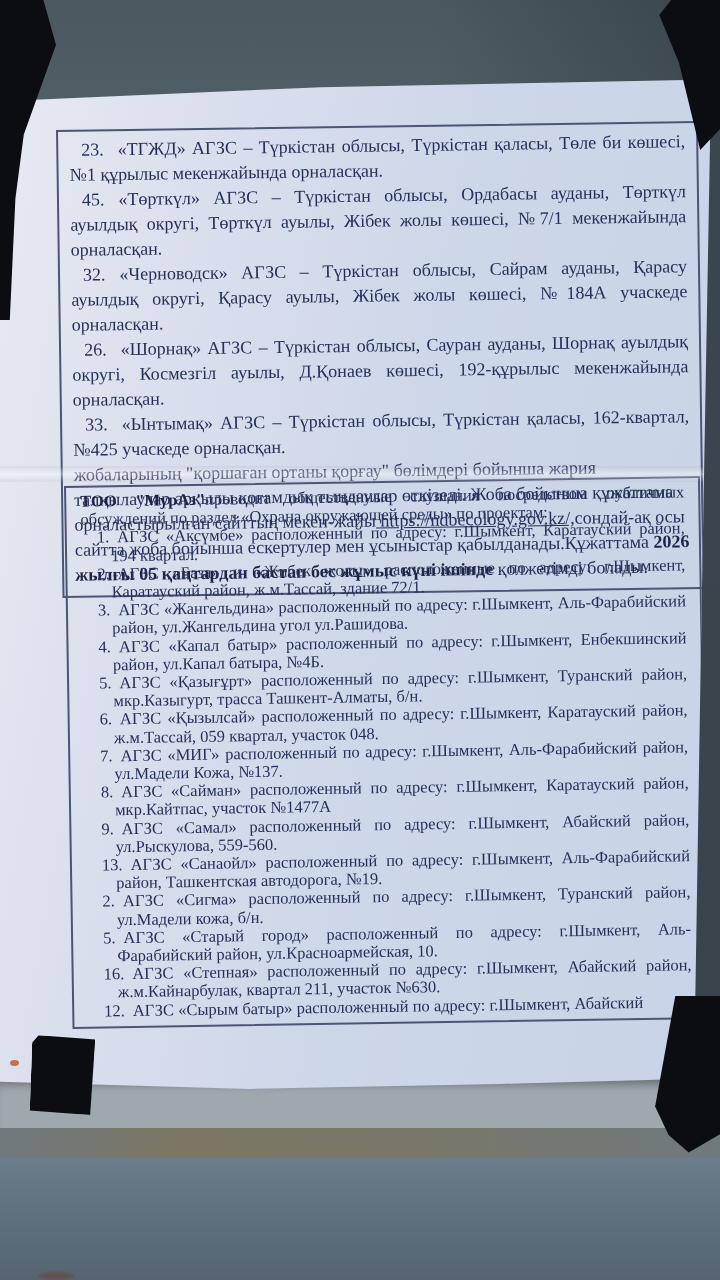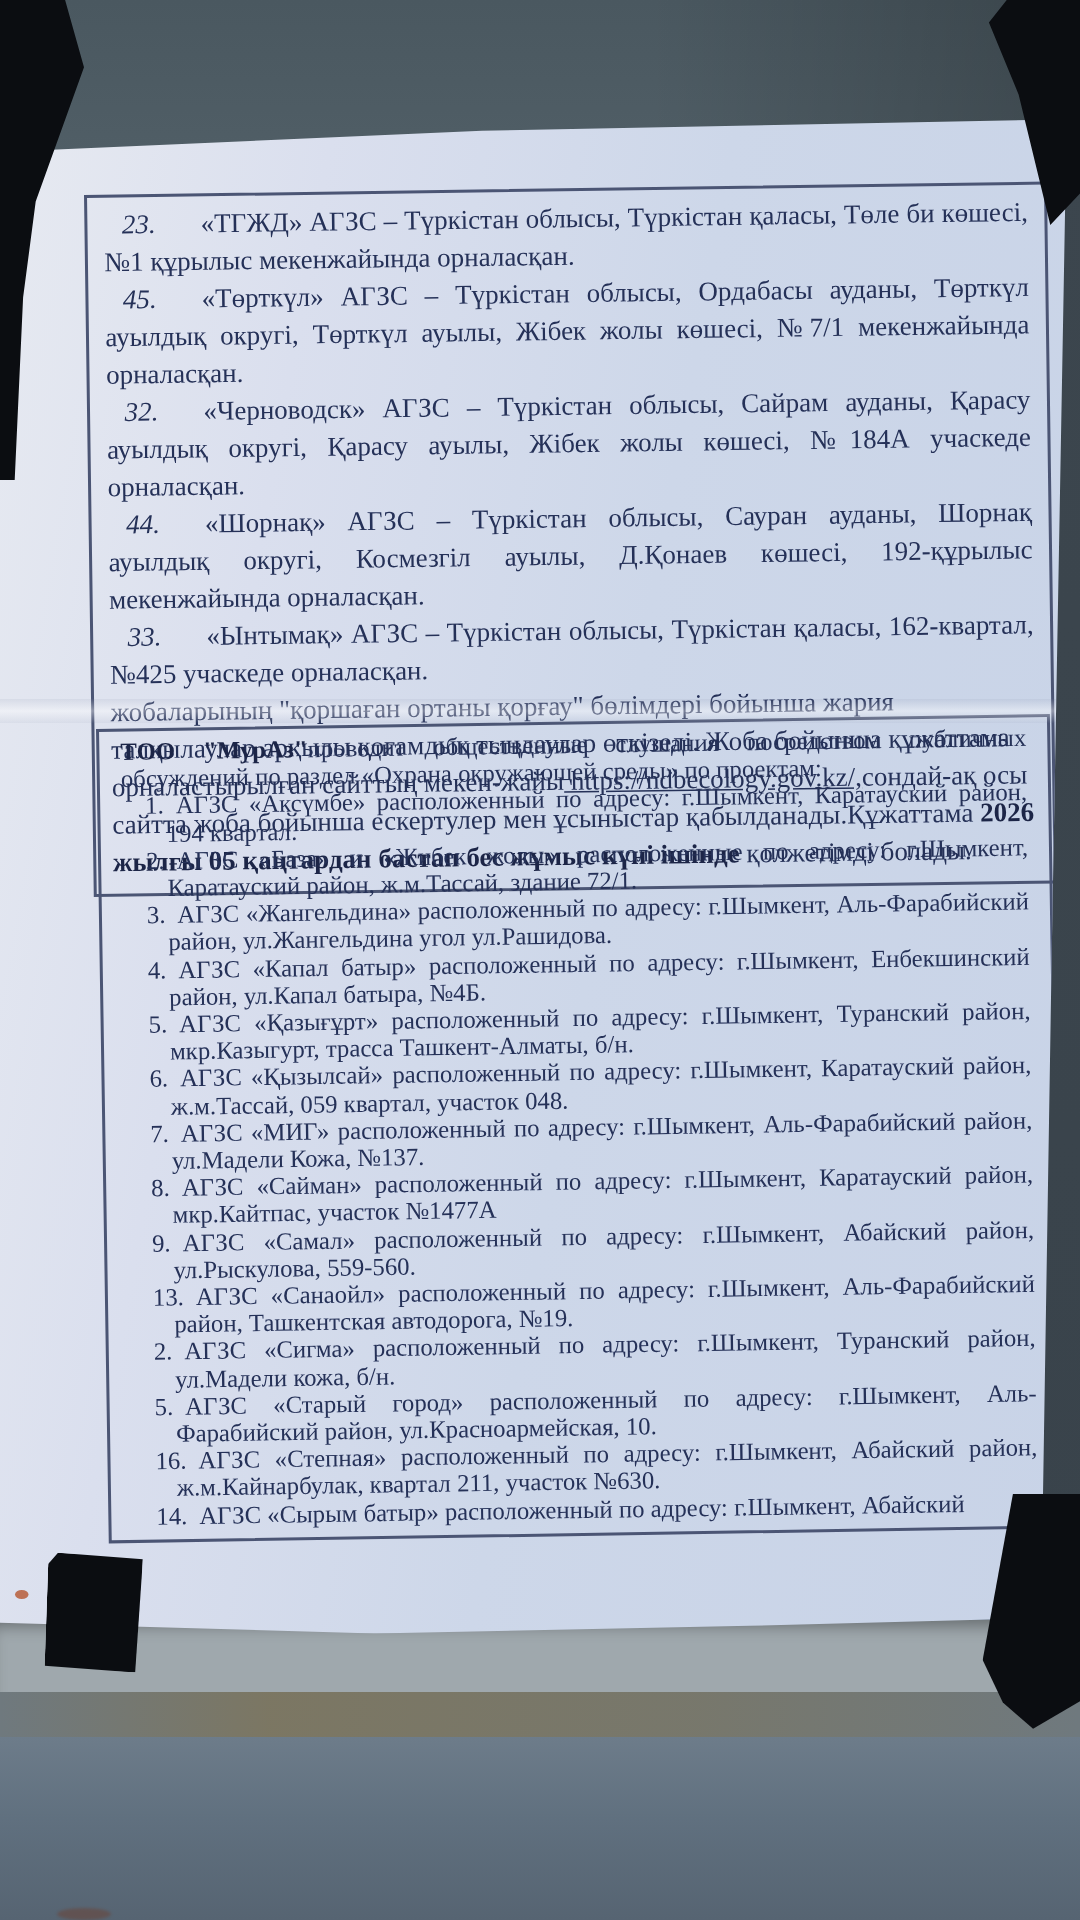--- a/index.html
+++ b/index.html
@@ -36,21 +36,21 @@
 
   
   .box{position:absolute;border:2px solid #4b5574;color:#253158;box-sizing:border-box;
        transform-origin:left top;}
   .box1{left:56px;top:52px;width:642px;padding:6px 11px 8px 11px;
         font-size:18px;line-height:25px;transform:rotate(-0.8deg);}
   .box2{left:64px;top:408px;width:636px;padding:5px 14px 6px 14px;
         font-size:16.5px;line-height:18.2px;transform:rotate(-0.9deg);}
 
   .item1{margin:0;text-align:justify;text-indent:12px;}
-  .item1 .num{margin-right:30px;font-style:italic;}
+  .item1 .num{margin-right:14px;}
   .para{margin:0;text-align:left;}
   .para .link{text-decoration:underline;}
   .para b,.intro b{color:#1c2547;}
 
   .intro{margin:0;text-align:justify;}
   .item2{margin:0;text-align:justify;padding-left:30px;text-indent:-14px;}
   .item2 .num2{margin-right:8px;}
 
   
   .tape{position:absolute;background:#0b0d11;z-index:4;}
@@ -79,21 +79,21 @@
 
     <div class="box box1">
       <div>
 
           <p class="item1"><span class="num">23.</span><span>«ТГЖД» АГЗС – Түркістан облысы, Түркістан қаласы, Төле би көшесі, №1 құрылыс мекенжайында орналасқан.</span></p>
 
           <p class="item1"><span class="num">45.</span><span>«Төрткүл» АГЗС – Түркістан облысы, Ордабасы ауданы, Төрткүл ауылдық округі, Төрткүл ауылы, Жібек жолы көшесі, №7/1 мекенжайында орналасқан.</span></p>
 
           <p class="item1"><span class="num">32.</span><span>«Черноводск» АГЗС – Түркістан облысы, Сайрам ауданы, Қарасу ауылдық округі, Қарасу ауылы, Жібек жолы көшесі, №184А учаскеде орналасқан.</span></p>
 
-          <p class="item1"><span class="num">44.</span><span>«Шорнақ» АГЗС – Түркістан облысы, Сауран ауданы, Шорнақ ауылдық округі, Космезгіл ауылы, Д.Қонаев көшесі, 192-құрылыс мекенжайында орналасқан.</span></p>
+          <p class="item1"><span class="num">26.</span><span>«Шорнақ» АГЗС – Түркістан облысы, Сауран ауданы, Шорнақ ауылдық округі, Космезгіл ауылы, Д.Қонаев көшесі, 192-құрылыс мекенжайында орналасқан.</span></p>
 
           <p class="item1"><span class="num">33.</span><span>«Ынтымақ» АГЗС – Түркістан облысы, Түркістан қаласы, 162-квартал, №425 учаскеде орналасқан.</span></p>
         </div>
       <p class="para"><span>жобаларының "қоршаған ортаны қорғау" бөлімдері бойынша жария талқылаулар арқылы қоғамдық тыңдаулар өткізеді. Жоба бойынша  құжаттама орналастырылған сайттың мекен-жайы</span><span class="link"> https://ndbecology.gov.kz/,</span><span>сондай-ақ осы сайтта жоба бойынша ескертулер мен ұсыныстар қабылданады.Құжаттама </span><b>2026 жылғы 05 қаңтардан бастап бес жұмыс күні ішінде</b><span> қолжетімді болады.</span></p>
     </div>
 
     <div class="box box2">
       <p class="intro"><b class="company">ТОО "МурАз"</b><span>проводит общественные слушания посредством  публичных обсуждений по раздел «Охрана окружающей среды» по проектам:</span></p>
       <div>
 
@@ -116,21 +116,21 @@
           <p class="item2"><span class="num2">9.</span><span>АГЗС «Самал» расположенный по адресу: г.Шымкент, Абайский район, ул.Рыскулова, 559-560.</span></p>
 
           <p class="item2"><span class="num2">13.</span><span>АГЗС «Санаойл» расположенный по адресу: г.Шымкент, Аль-Фарабийский район, Ташкентская автодорога, №19.</span></p>
 
           <p class="item2"><span class="num2">2.</span><span>АГЗС «Сигма» расположенный по адресу: г.Шымкент, Туранский район, ул.Мадели кожа, б/н.</span></p>
 
           <p class="item2"><span class="num2">5.</span><span>АГЗС «Старый город» расположенный по адресу: г.Шымкент, Аль-Фарабийский район, ул.Красноармейская, 10.</span></p>
 
           <p class="item2"><span class="num2">16.</span><span>АГЗС «Степная» расположенный по адресу: г.Шымкент, Абайский район, ж.м.Кайнарбулак, квартал 211, участок №630.</span></p>
 
-          <p class="item2"><span class="num2">14.</span><span>АГЗС «Сырым батыр» расположенный по адресу: г.Шымкент, Абайский</span></p>
+          <p class="item2"><span class="num2">12.</span><span>АГЗС «Сырым батыр» расположенный по адресу: г.Шымкент, Абайский</span></p>
         </div>
     </div>
 
     <div class="paper-mark"></div>
   </div>
 
   <div class="tape tape-tl"></div>
   <div class="tape tape-tr"></div>
   <div class="tape tape-bl"></div>
   <div class="tape tape-br"></div>

